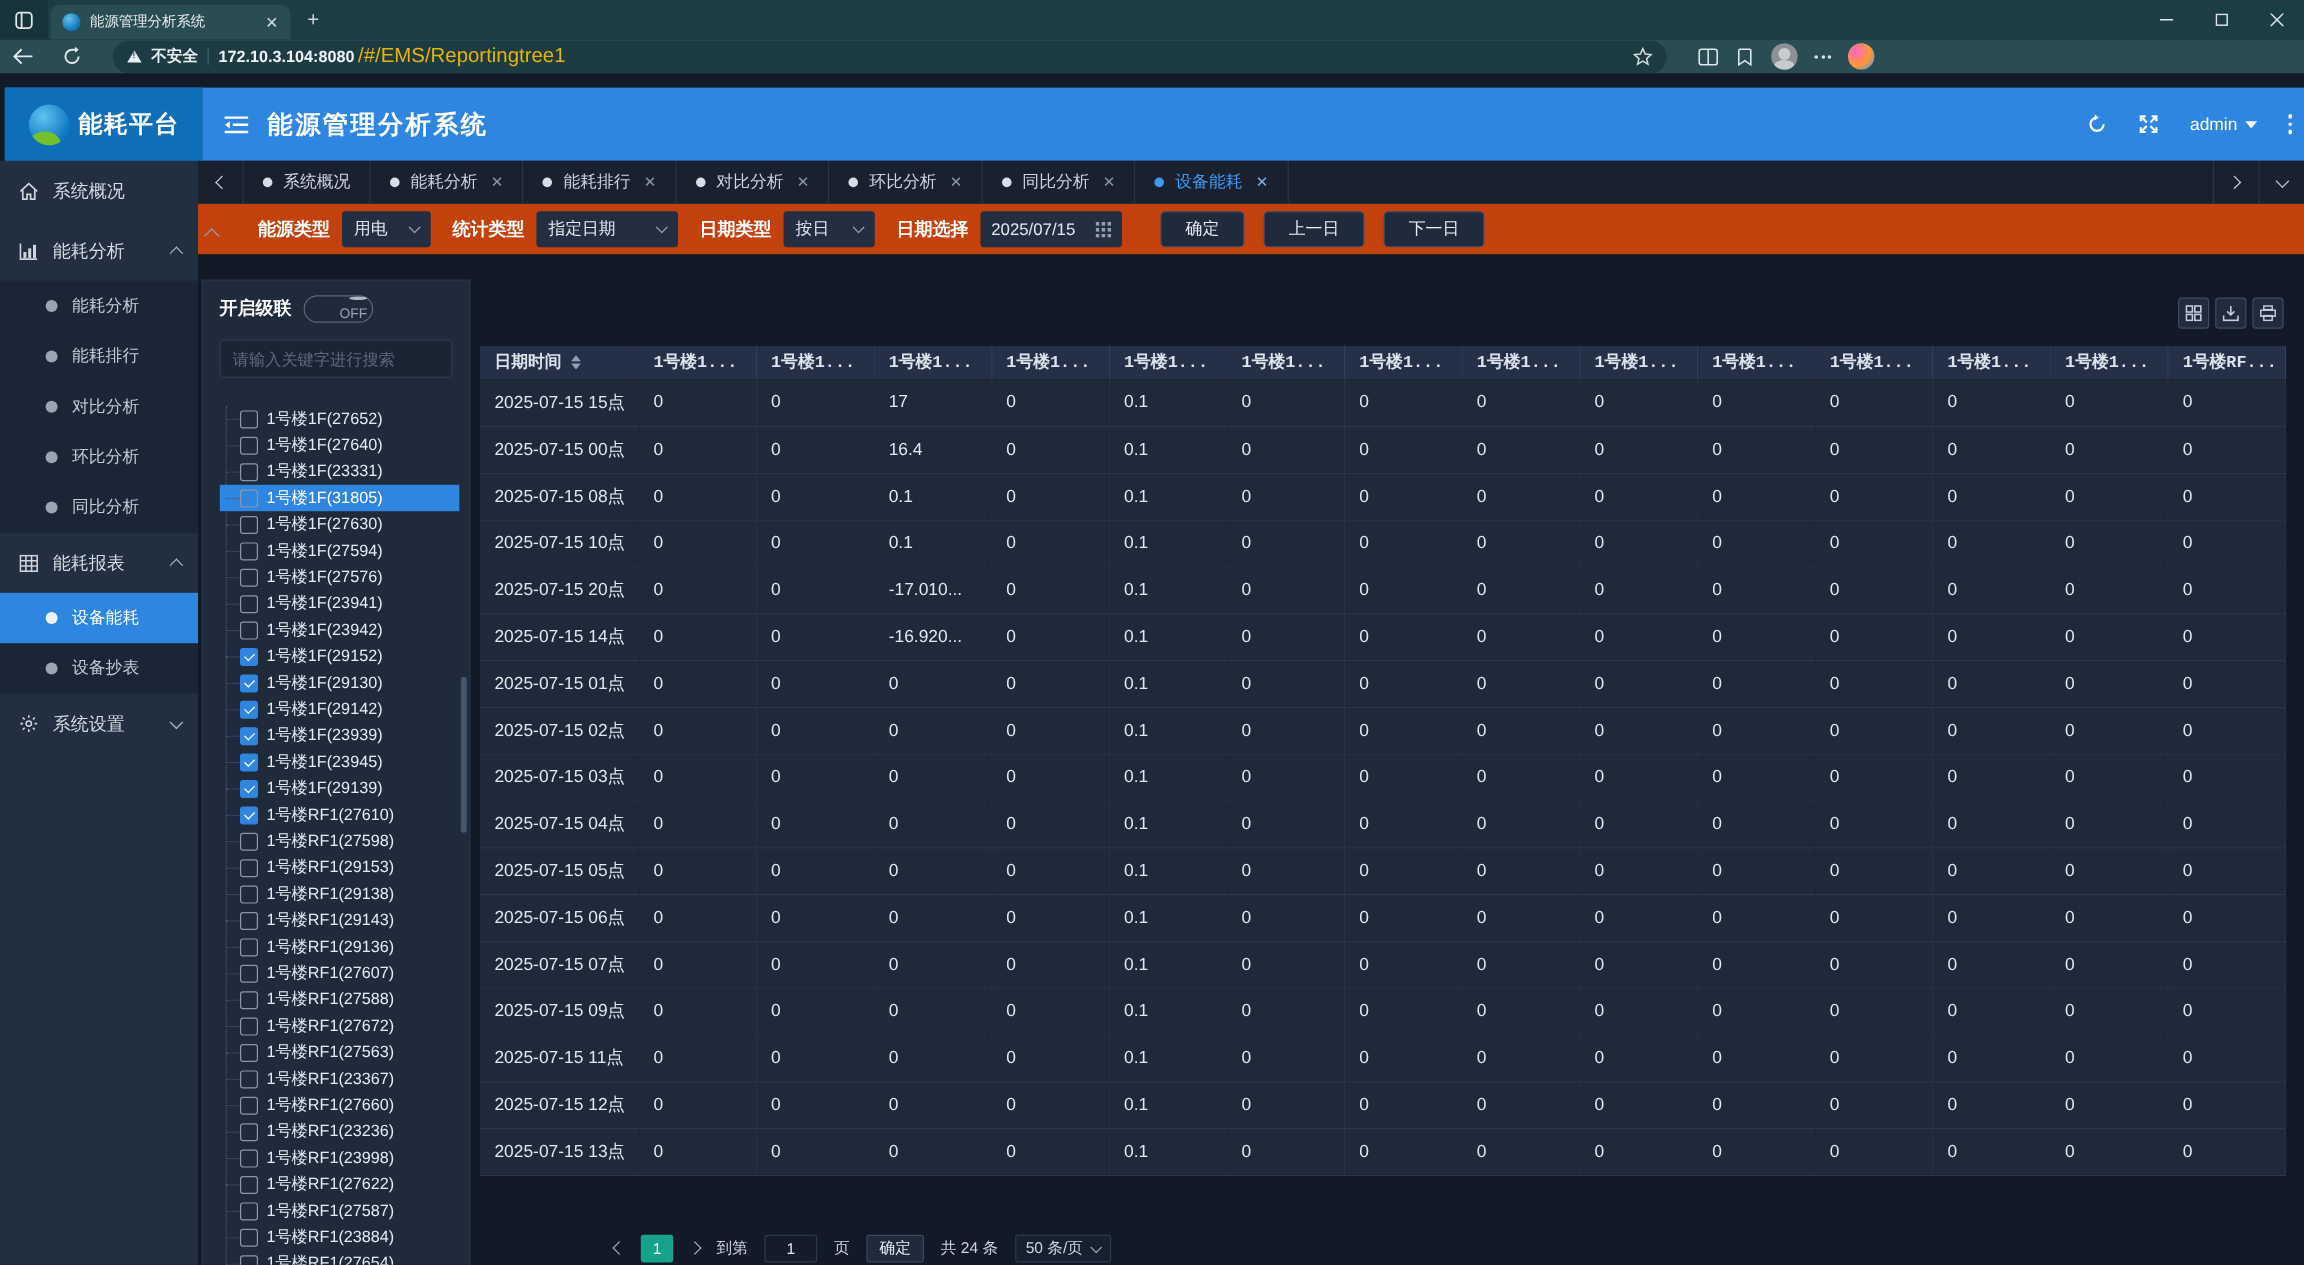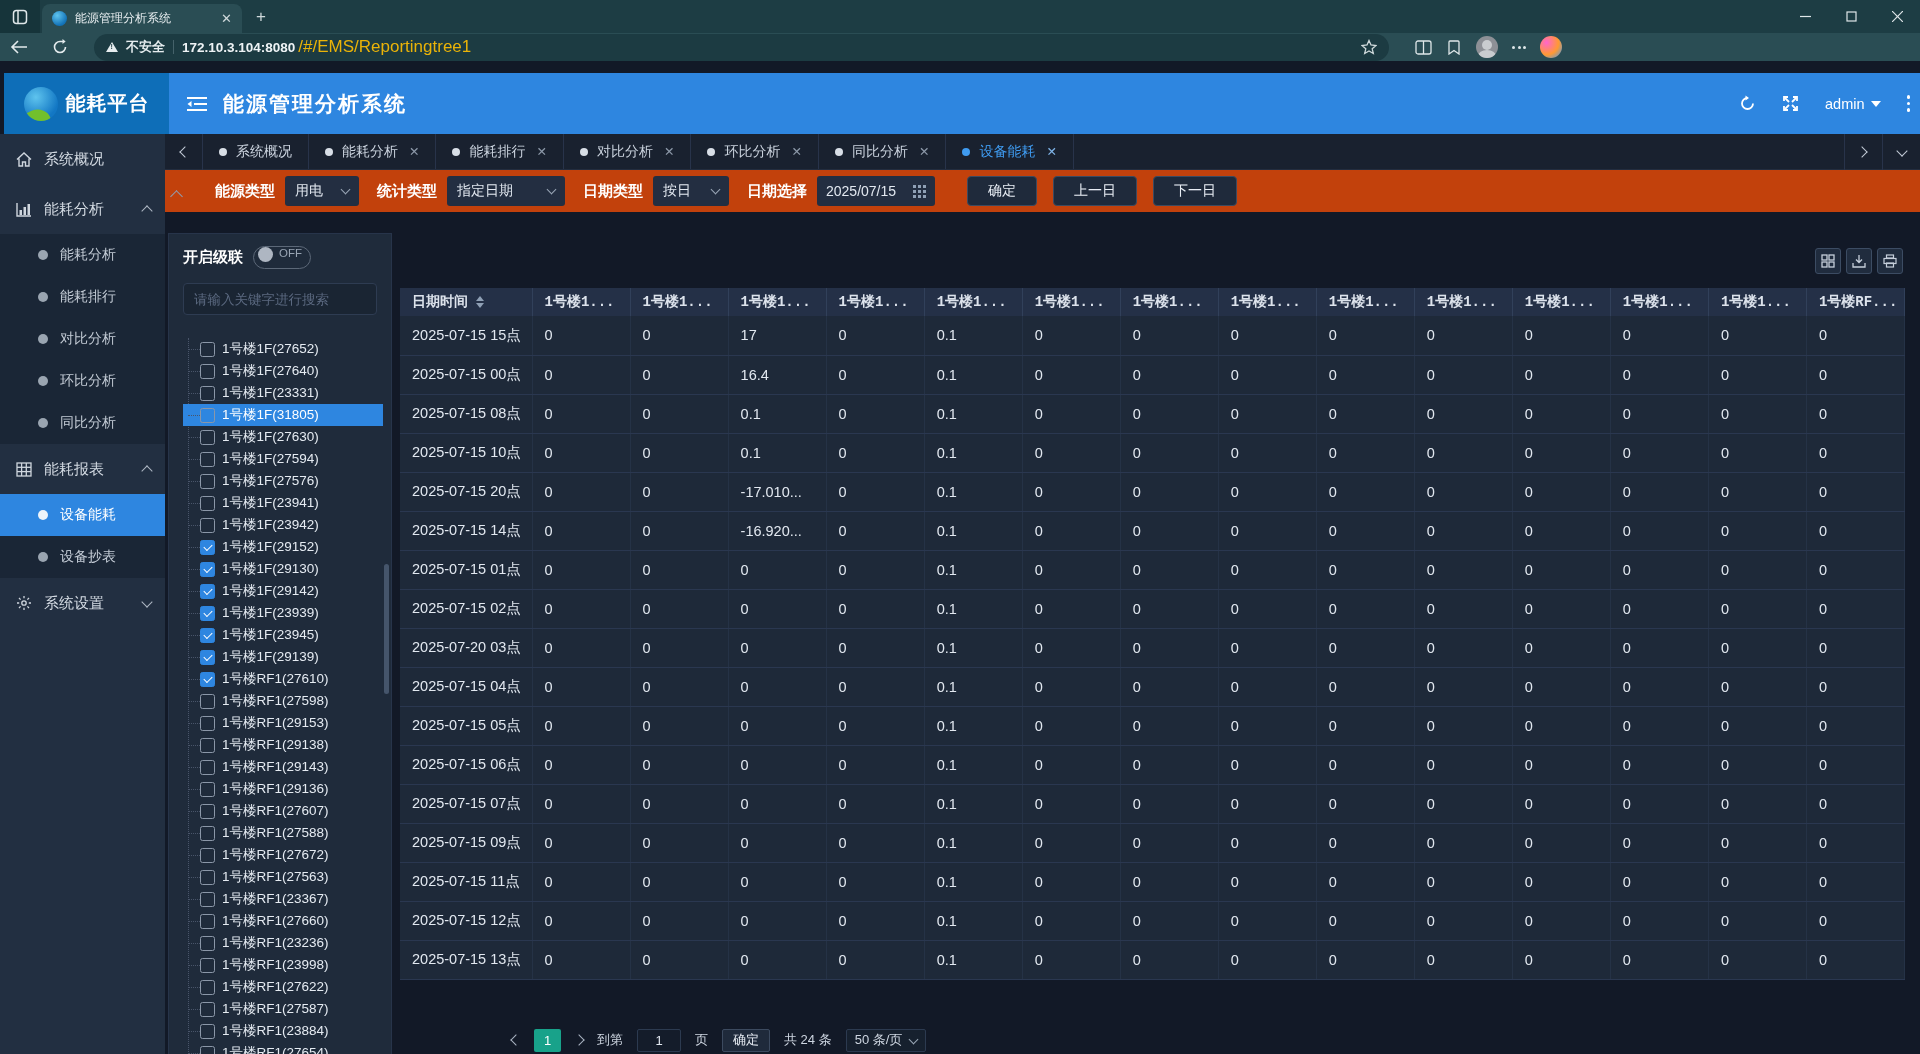--- a/index.html
+++ b/index.html
@@ -84,21 +84,21 @@
   .fb-date { width:118px; height:30px; background:#232e41; border-radius:3px; display:flex; align-items:center; padding:0 9px; color:#e2e8f0; font-size:14px; gap:8px; }
   .fb-btn { height:30px; padding:0 20px; background:#1f2a3b; border:1px solid #3c4a5f; border-radius:4px; color:#e8edf4; font-size:14px; display:flex; align-items:center; margin-left:6px; }
 
   
   .content { position:absolute; left:165px; top:212px; right:0; bottom:0; background:#121927; }
 
   
   .tree-panel { position:absolute; left:3px; top:21px; width:224px; bottom:0; background:#1f2b3b; border:1px solid #27344a; border-bottom:none; padding:12px 0 0 14px; }
   .cascade-row { display:flex; align-items:center; gap:10px; }
   .cascade-lbl { color:#fff; font-size:15px; font-weight:bold; }
-  .toggle { width:58px; height:23px; border:1px solid #5c6878; border-radius:12px; display:flex; align-items:flex-start; padding:0 4px; gap:6px; }
+  .toggle { width:58px; height:23px; border:1px solid #5c6878; border-radius:12px; display:flex; align-items:flex-end; padding:0 4px; gap:6px;flex-direction:column; }
   .knob { width:15px; height:15px; border-radius:50%; background:#aeb6c2; }
   .toggle-txt { color:#98a4b3; font-size:11.5px; }
   .tree-search { margin-top:14px; width:194px; height:32px; background:#1a2533; border:1px solid #2e3c52; border-radius:4px; color:#cdd5e0; font-size:13.5px; padding:0 10px; outline:none; }
   .tree-search::placeholder { color:#5b6980; }
   .tree-list { position:absolute; left:14px; right:8px; top:104px; bottom:0; overflow:hidden; }
   .vline { position:absolute; left:5px; top:0; bottom:0; border-left:1px dotted #49556a; }
   .tree-item { height:22px; display:flex; align-items:center; position:relative; padding-left:5px; }
   .tree-g { width:12px; height:1px; border-top:1px dotted #49556a; flex:none; }
   .tree-cb { width:15px; height:15px; border:1px solid #8b97a8; border-radius:2.5px; flex:none; margin-right:7px; position:relative; background:transparent; }
   .tree-cb.checked { background:#2e86e0; border-color:#2e86e0; }
@@ -805,21 +805,21 @@
               <td>0</td>
               <td>0</td>
               <td>0</td>
               <td>0</td>
               <td>0</td>
               <td>0</td>
               <td>0</td>
               <td>0</td>
             </tr>
             <tr>
-              <td>2025-07-20 03点</td>
+              <td>2025-07-15 03点</td>
               <td>0</td>
               <td>0</td>
               <td>0</td>
               <td>0</td>
               <td>0.1</td>
               <td>0</td>
               <td>0</td>
               <td>0</td>
               <td>0</td>
               <td>0</td>

